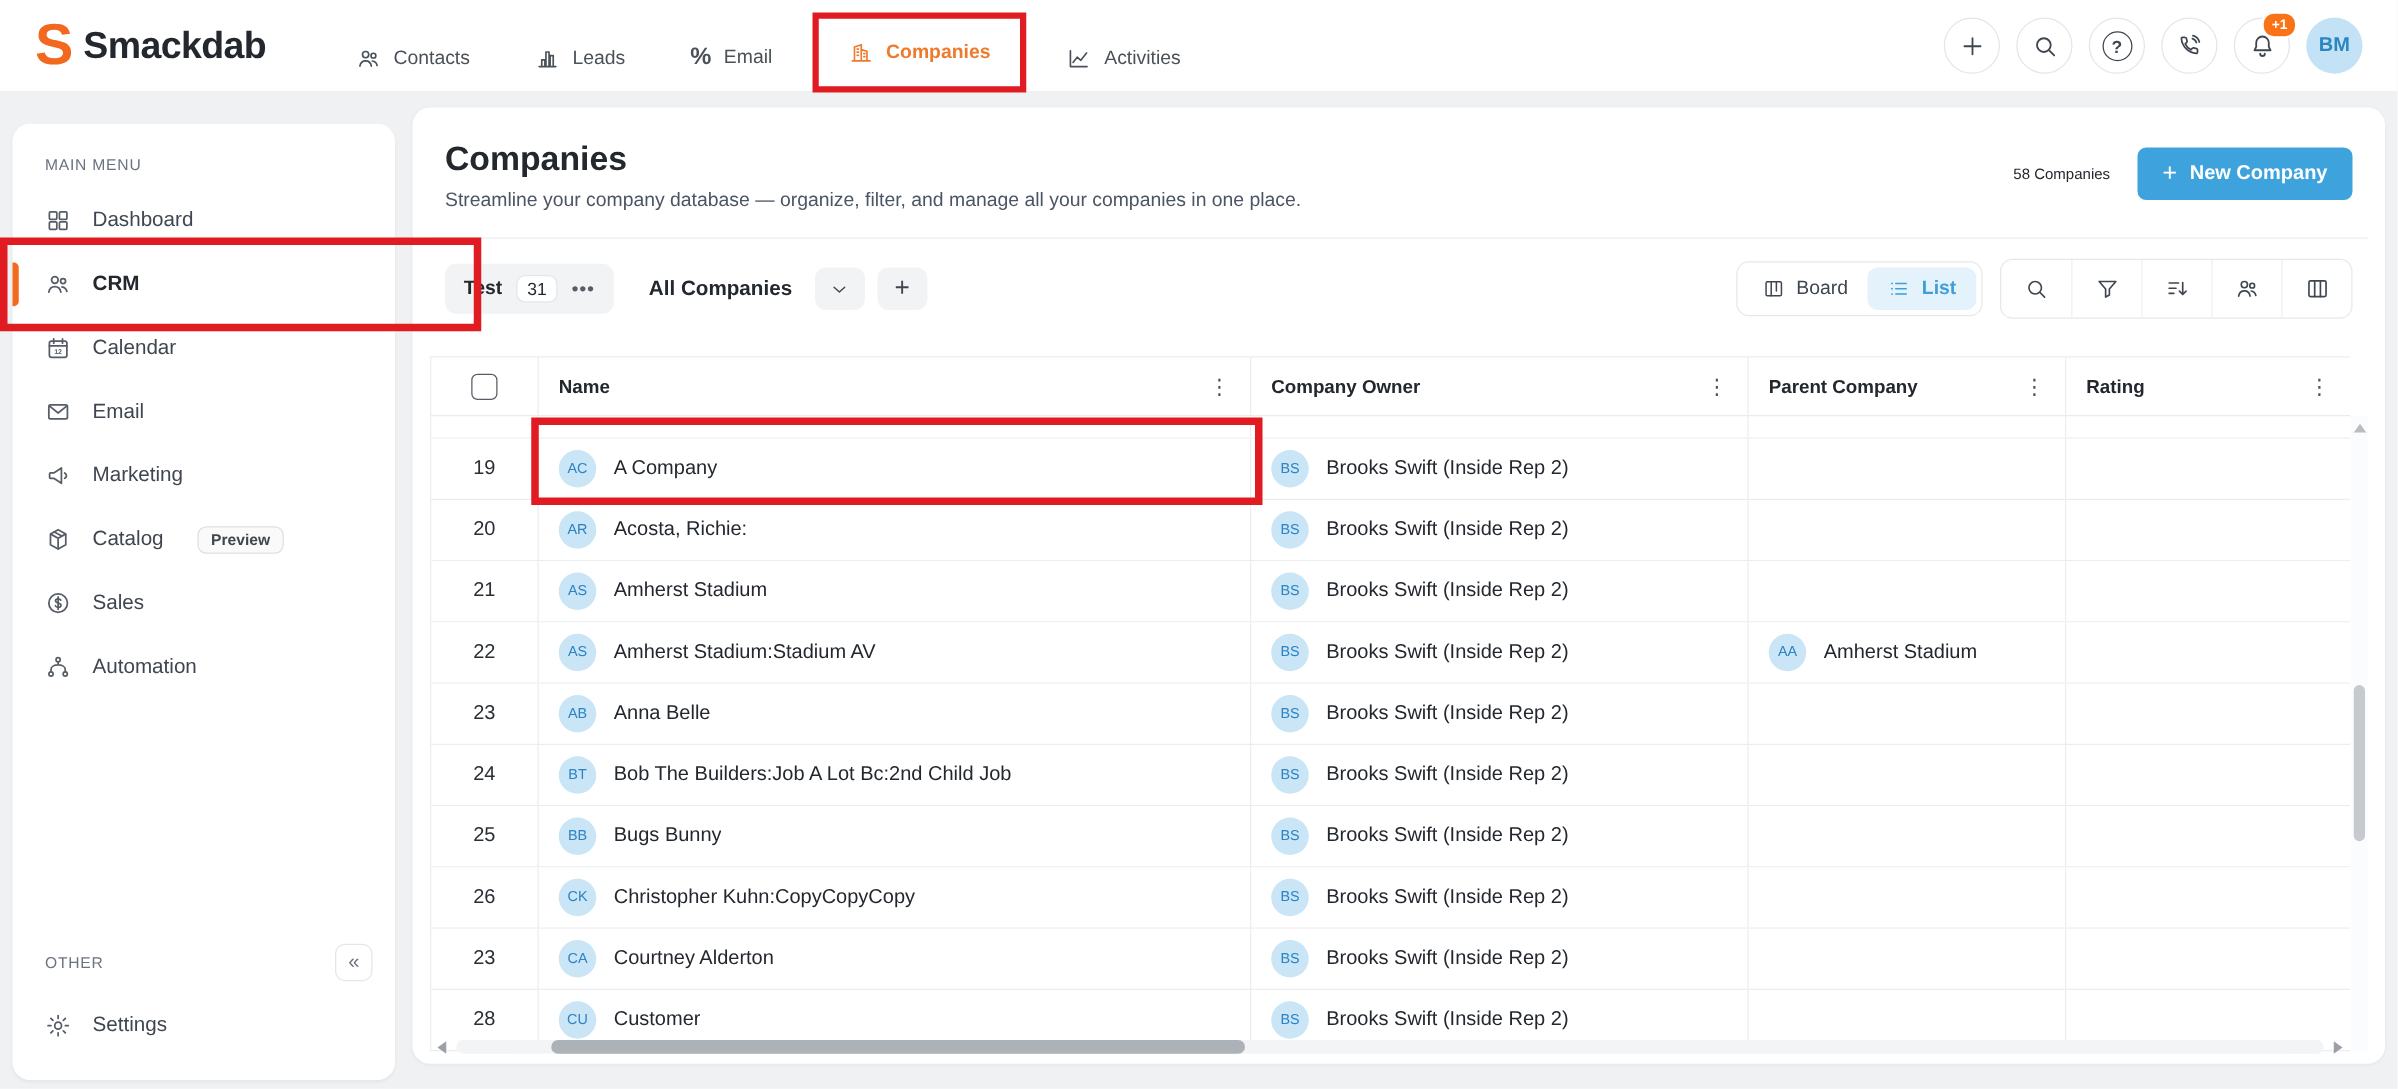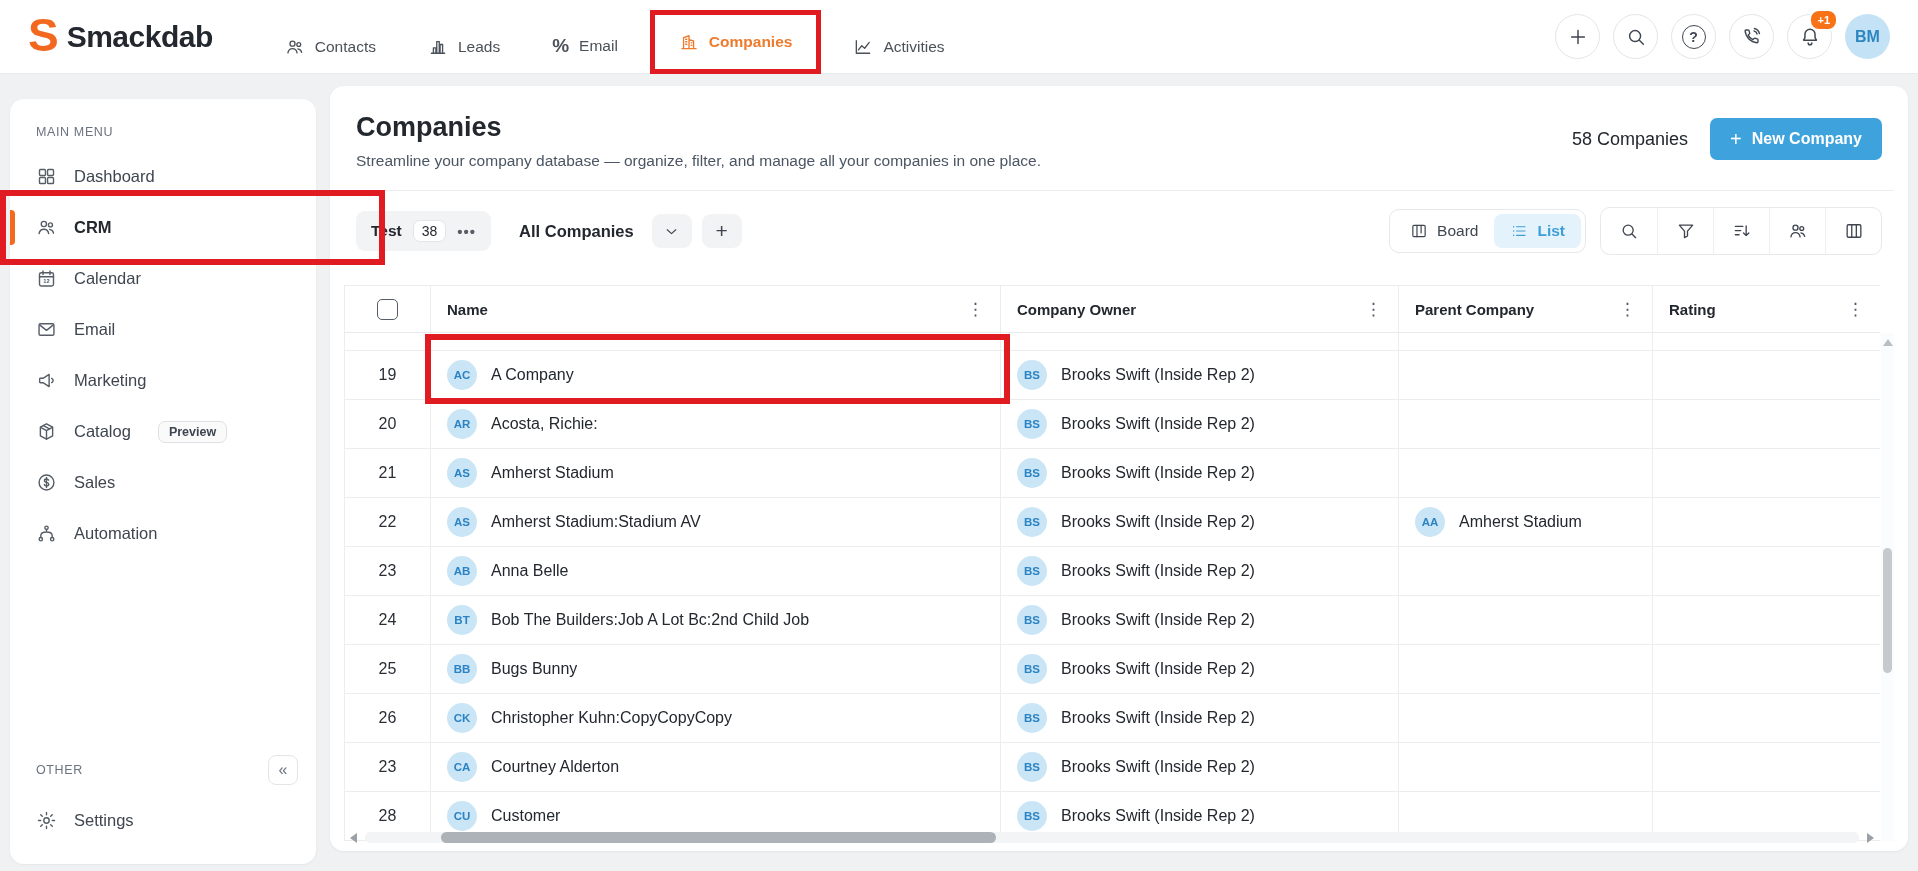--- a/index.html
+++ b/index.html
@@ -47,21 +47,21 @@
   .collapse-btn { width:30px; height:30px; border:1px solid #E3E6E9; border-radius:8px; background:#fff;
     color:#6B7280; font-size:16px; display:flex; align-items:center; justify-content:center; cursor:pointer; }
 
   
   .main { position:absolute; left:330px; top:86px; width:1578px; height:765px; background:#fff;
     border-radius:14px; box-shadow:0 1px 3px rgba(20,30,40,.05); padding:26px 14px 0; }
   .page-header { display:flex; align-items:flex-start; padding:0 12px 20px; border-bottom:1px solid #ECEDEF; }
   .page-title { font-size:27px; font-weight:700; color:#23272E; margin-bottom:9px; }
   .page-subtitle { font-size:15.5px; color:#4B5563; }
   .header-right { margin-left:auto; display:flex; align-items:center; gap:22px; margin-top:6px; }
-  .count-text { font-size:18px; color:#23272E;margin-left:22px; }
+  .count-text { font-size:12px; color:#23272E;margin-left:22px; }
   .new-company-btn { background:#3EA3DC; color:#fff; border:none; border-radius:7px; padding:12px 20px;
     font-size:16px; font-weight:700; display:flex; align-items:center; gap:10px; cursor:pointer; font-family:inherit; }
   .new-company-btn .plus { font-size:20px; font-weight:400; line-height:0; }
 
   
   .toolbar { display:flex; align-items:center; margin:17px 12px 0; height:46px; }
   .tab-chip { display:flex; align-items:center; gap:11px; background:#F2F3F5; border-radius:9px; padding:9px 15px; cursor:pointer; }
   .tab-label { font-size:15.5px; font-weight:700; color:#23272E; }
   .tab-count { background:#fff; border:1px solid #E3E6E9; border-radius:7px; padding:2px 8px; font-size:14px; color:#23272E; }
   .tab-menu { color:#575E66; font-size:15px; font-weight:700; letter-spacing:1px; }
@@ -90,21 +90,21 @@
     margin:0 auto; cursor:pointer; }
   .t-sliver { height:18px; border-bottom:1px solid #ECEDEF; border-left:1px solid #ECEDEF; overflow:hidden; }
   .t-sliver > div { border-right:1px solid #ECEDEF; padding:0 16px; }
   .t-sliver > div:last-child { border-right:none; }
   .t-row { height:49px; border-bottom:1px solid #ECEDEF; border-left:1px solid #ECEDEF; background:#fff; }
   .td { display:flex; align-items:center; padding:0 16px; border-right:1px solid #ECEDEF; font-size:16px; color:#23272E; }
   .td:last-child { border-right:none; }
   .td.num { justify-content:center; padding:0; color:#2A2F36; }
   .cell-entity { display:flex; align-items:center; gap:14px; min-width:0; }
   .avatar { width:30px; height:30px; min-width:30px; border-radius:50%; background:#C9E5F6; color:#2C83C3;
-    display:flex; align-items:center; justify-content:center; font-size:11.5px; font-weight:700; }
+    display:flex; align-items:center; justify-content:center; font-size:11.5px; font-weight:400; }
   .entity-name { white-space:nowrap; overflow:hidden; text-overflow:ellipsis; }
   .name-cell { position:relative; }
   .row-redbox { position:absolute; left:-6px; right:-10px; top:-17px; bottom:-5px; border:6px solid #E01B22;
     z-index:8; pointer-events:none; display:none; }
   .t-row.hl .row-redbox { display:block; }
   .partial-avatar { width:30px; height:30px; border-radius:50%; background:#C9E5F6; margin-top:-16px; }
 
   
   .vscroll { position:absolute; top:48px; right:0; bottom:0; width:13px; background:#FBFCFD; }
   .vscroll .arrow-up { width:0; height:0; border-left:5px solid transparent; border-right:5px solid transparent;
@@ -327,21 +327,21 @@
       <button class="new-company-btn">
         <span class="plus">+</span>
         <span>New Company</span>
       </button>
     </div>
   </div>
 
   <div class="toolbar">
     <div class="tab-chip">
       <span class="tab-label">Test</span>
-      <span class="tab-count">38</span>
+      <span class="tab-count">31</span>
       <span class="tab-menu">•••</span>
     </div>
     <span class="view-label">All Companies</span>
     <button class="sq-btn">
       <svg class="ic" width="17" height="17" viewBox="0 0 24 24">
           <path d="M6 9.5l6 5.5 6-5.5"></path>
         </svg>
     </button>
     <button class="sq-btn plus-btn">+</button>
 

